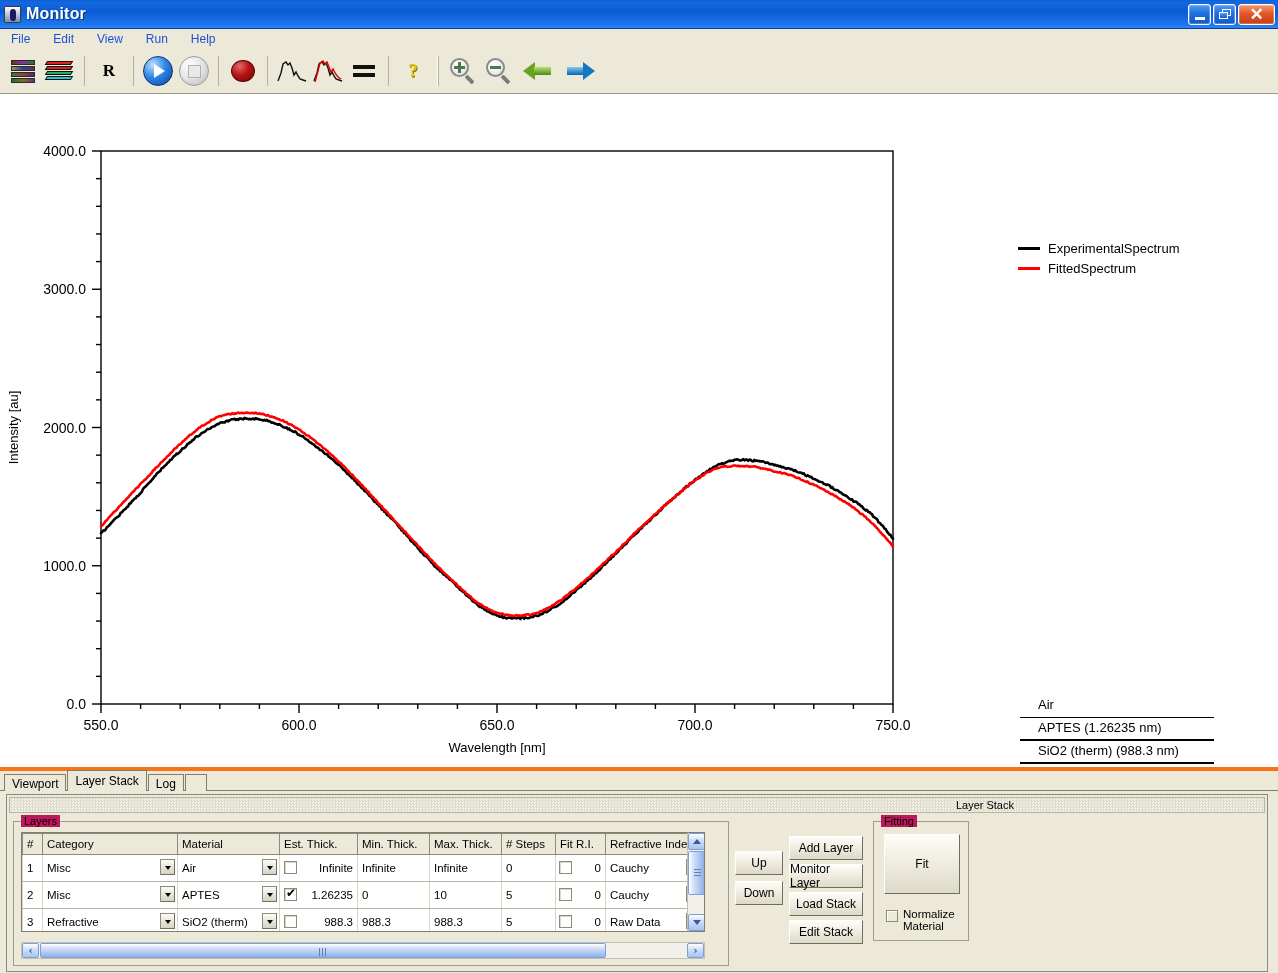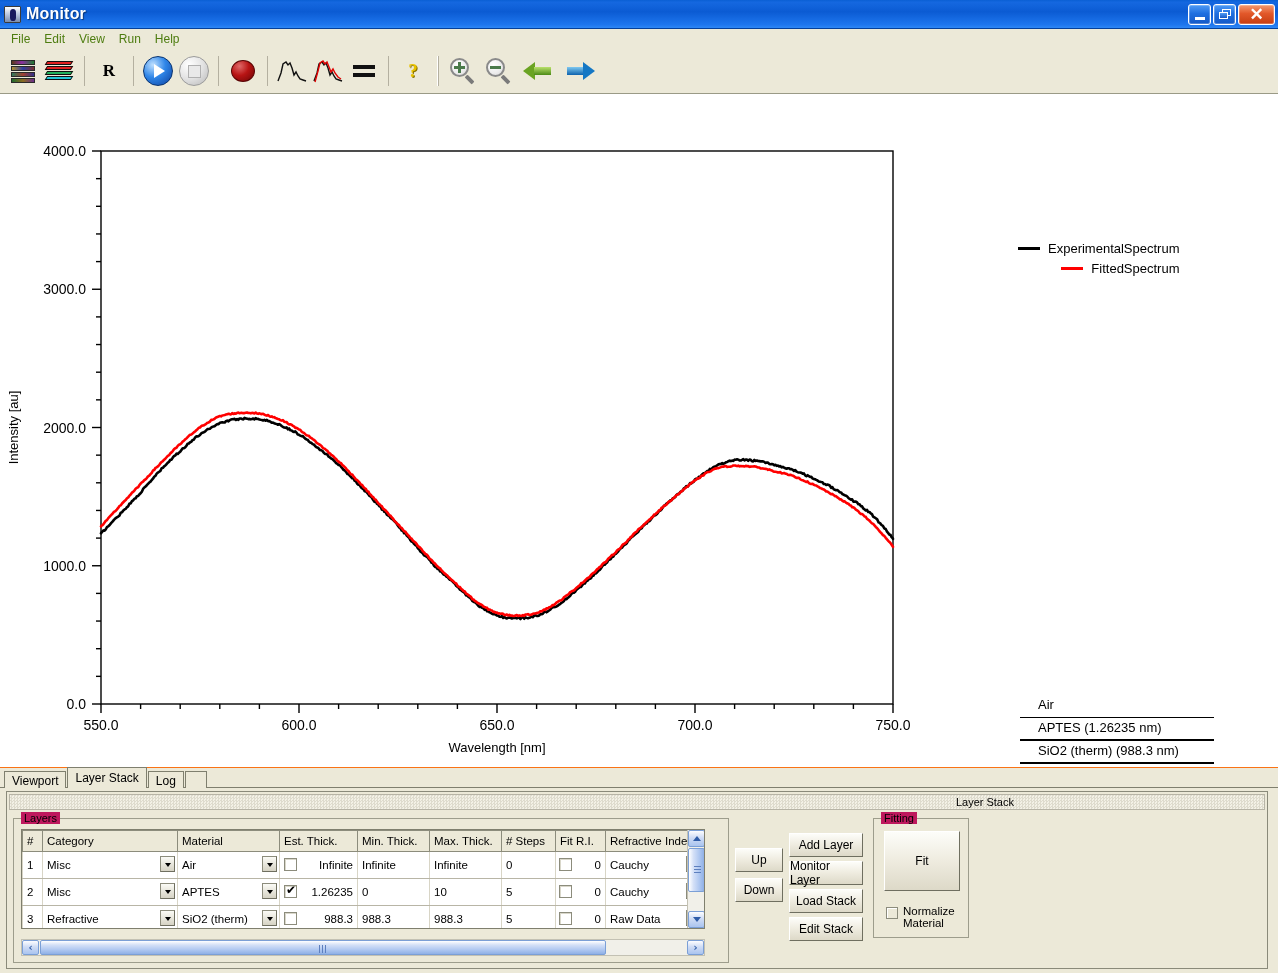--- a/index.html
+++ b/index.html
@@ -48,21 +48,21 @@
   .glyph-restore i.a { left:3px; top:0; width:9px; height:7px; }
   .glyph-restore i.b { left:0; top:3px; width:9px; height:7px; background: linear-gradient(180deg,#4f9bf5,#1559c6); }
   .glyph-close { position:absolute; left:0; top:0; width:100%; height:100%;
      color:#fff; font-size:17px; font-weight:bold; line-height:19px; text-align:center;
      font-family:"Liberation Sans",sans-serif; }
 
   
   .menubar {
     position: absolute; left: 0; top: 29px; width: 1278px; height: 20px;
     background: #ECE9D8; display: flex; align-items: center; padding-left: 4px;
-    font-size: 12px; color: #4d7c0f;
+    font-size: 12px; color: #1d4ed8; gap: 9px;
   }
   .menu-item { padding: 2px 7px; cursor: default; font-size: 12px; }
 
   
   .toolbar {
     position: absolute; left: 0; top: 49px; width: 1278px; height: 45px;
     background: #ECE9D8; border-bottom: 1px solid #9a9a86;
     display: flex; align-items: center; padding-left: 6px;
   }
   .tool { width: 36px; height: 36px; position: relative; flex: none; display:flex; align-items:center; justify-content:center; }
@@ -131,31 +131,31 @@
   .ic-arrow .head { position:absolute; top:0; width:0; height:0;
      border-top:9px solid transparent; border-bottom:9px solid transparent; }
   .ic-arrow.left .shaft { left:11px; background: linear-gradient(180deg,#b9e06a,#4c8a16); }
   .ic-arrow.left .head  { left:0; border-right:12px solid #6aa322; }
   .ic-arrow.right .shaft{ left:2px; background: linear-gradient(180deg,#7ec8f0,#0d62ad); }
   .ic-arrow.right .head { right:0; border-left:12px solid #1477c4; }
 
   
   .plotwrap { position:absolute; left:0; top:95px; width:1278px; height:672px; background:#fff; }
   .legend { position:absolute; left:1018px; top:143px; font-size:13px; color:#000; }
-  .legend-row { display:flex; align-items:center; height:20px;justify-content:flex-end; }
+  .legend-row { display:flex; align-items:center; height:20px; }
   .legend-line { width:22px; height:3px; margin-right:8px; flex:none; }
 
   .stackdiag { position:absolute; left:1020px; top:600px; width:194px; }
   .stackdiag .layer { position:relative; height:23px; border-bottom:2px solid #000; }
   .stackdiag .layer span { position:absolute; left:18px; top:2px; font-size:13px; color:#000; white-space:nowrap; }
   .stackdiag .layer.thin { border-bottom-width:1px; }
 
   
   .bottom { position:absolute; left:0; top:767px; width:1278px; height:206px; background:#ECE9D8;
-            border-top:1px solid #f97316; }
+            border-top:4px solid #f97316; }
   .tabs { position:absolute; left:0; top:0; height:20px; display:flex; align-items:flex-end;
           padding-left:4px; width:100%; }
   .tabs::after { content:""; position:absolute; left:0; bottom:0; width:100%; height:1px; background:#7f7f6e; }
   .tab { height:17px; padding:1px 7px 0 7px; font-size:12px; background:#ECE9D8;
          border:1px solid #7f7f6e; border-bottom:none; margin-right:1px; position:relative; z-index:1;
          line-height:16px; }
   .tab.active { height:21px; line-height:19px; font-size:12px; background:#ECE9D8; z-index:3; }
   .tab.empty { width:22px; padding:0; }
 
   .panelbox { position:absolute; left:6px; top:23px; width:1262px; height:178px;

